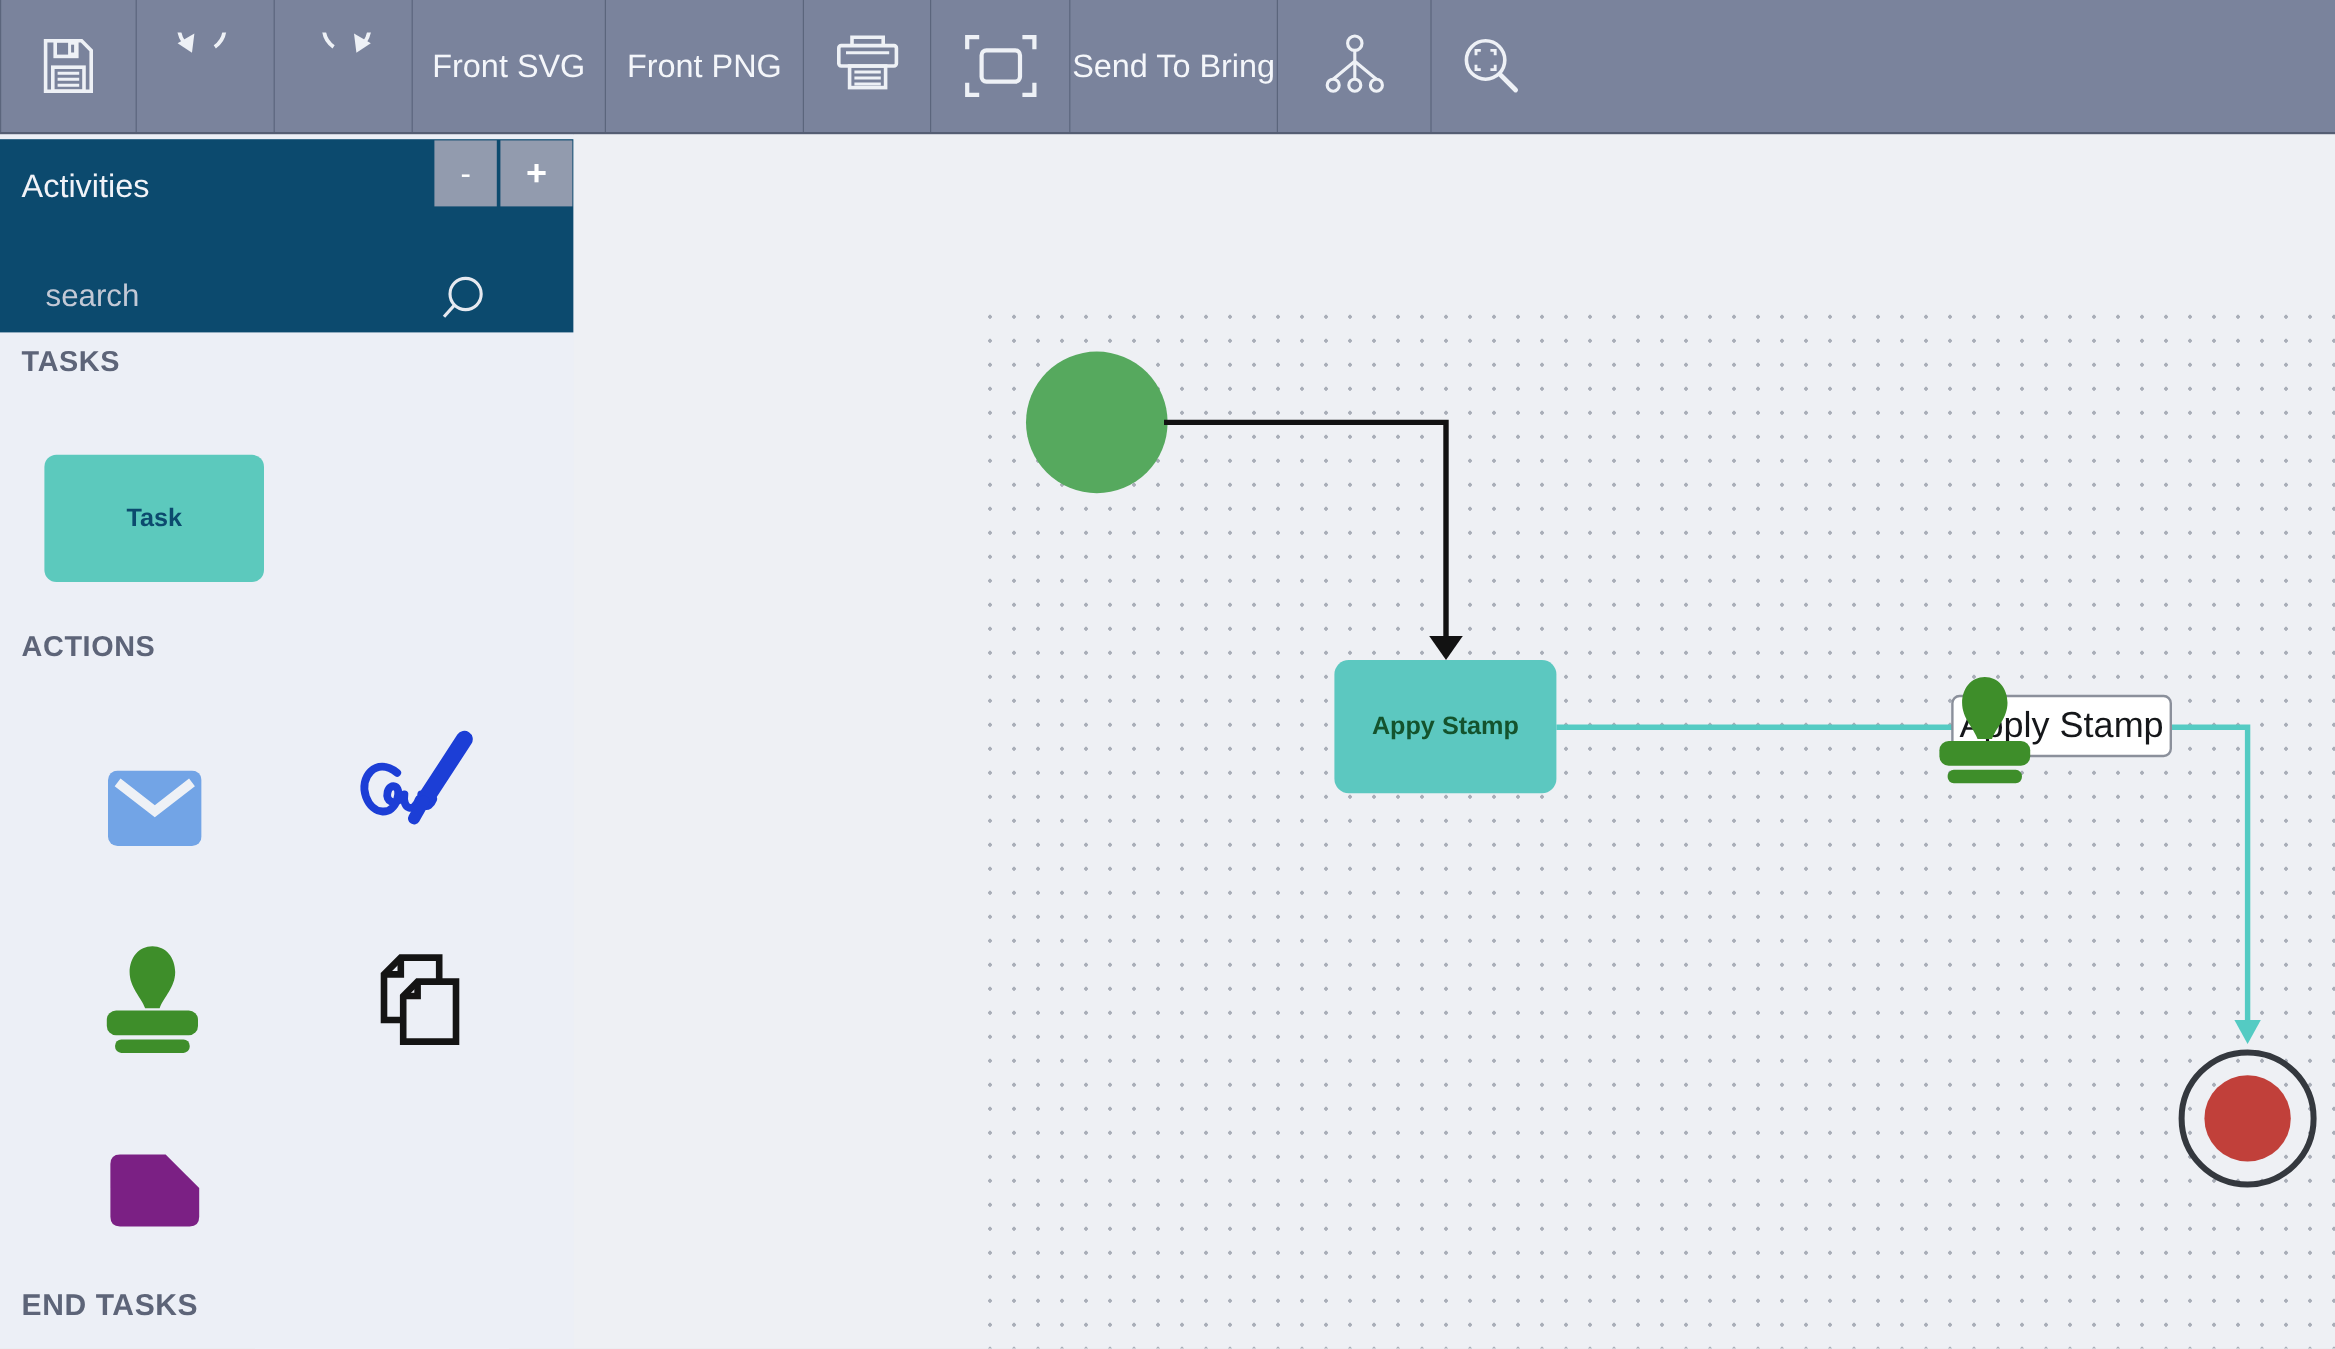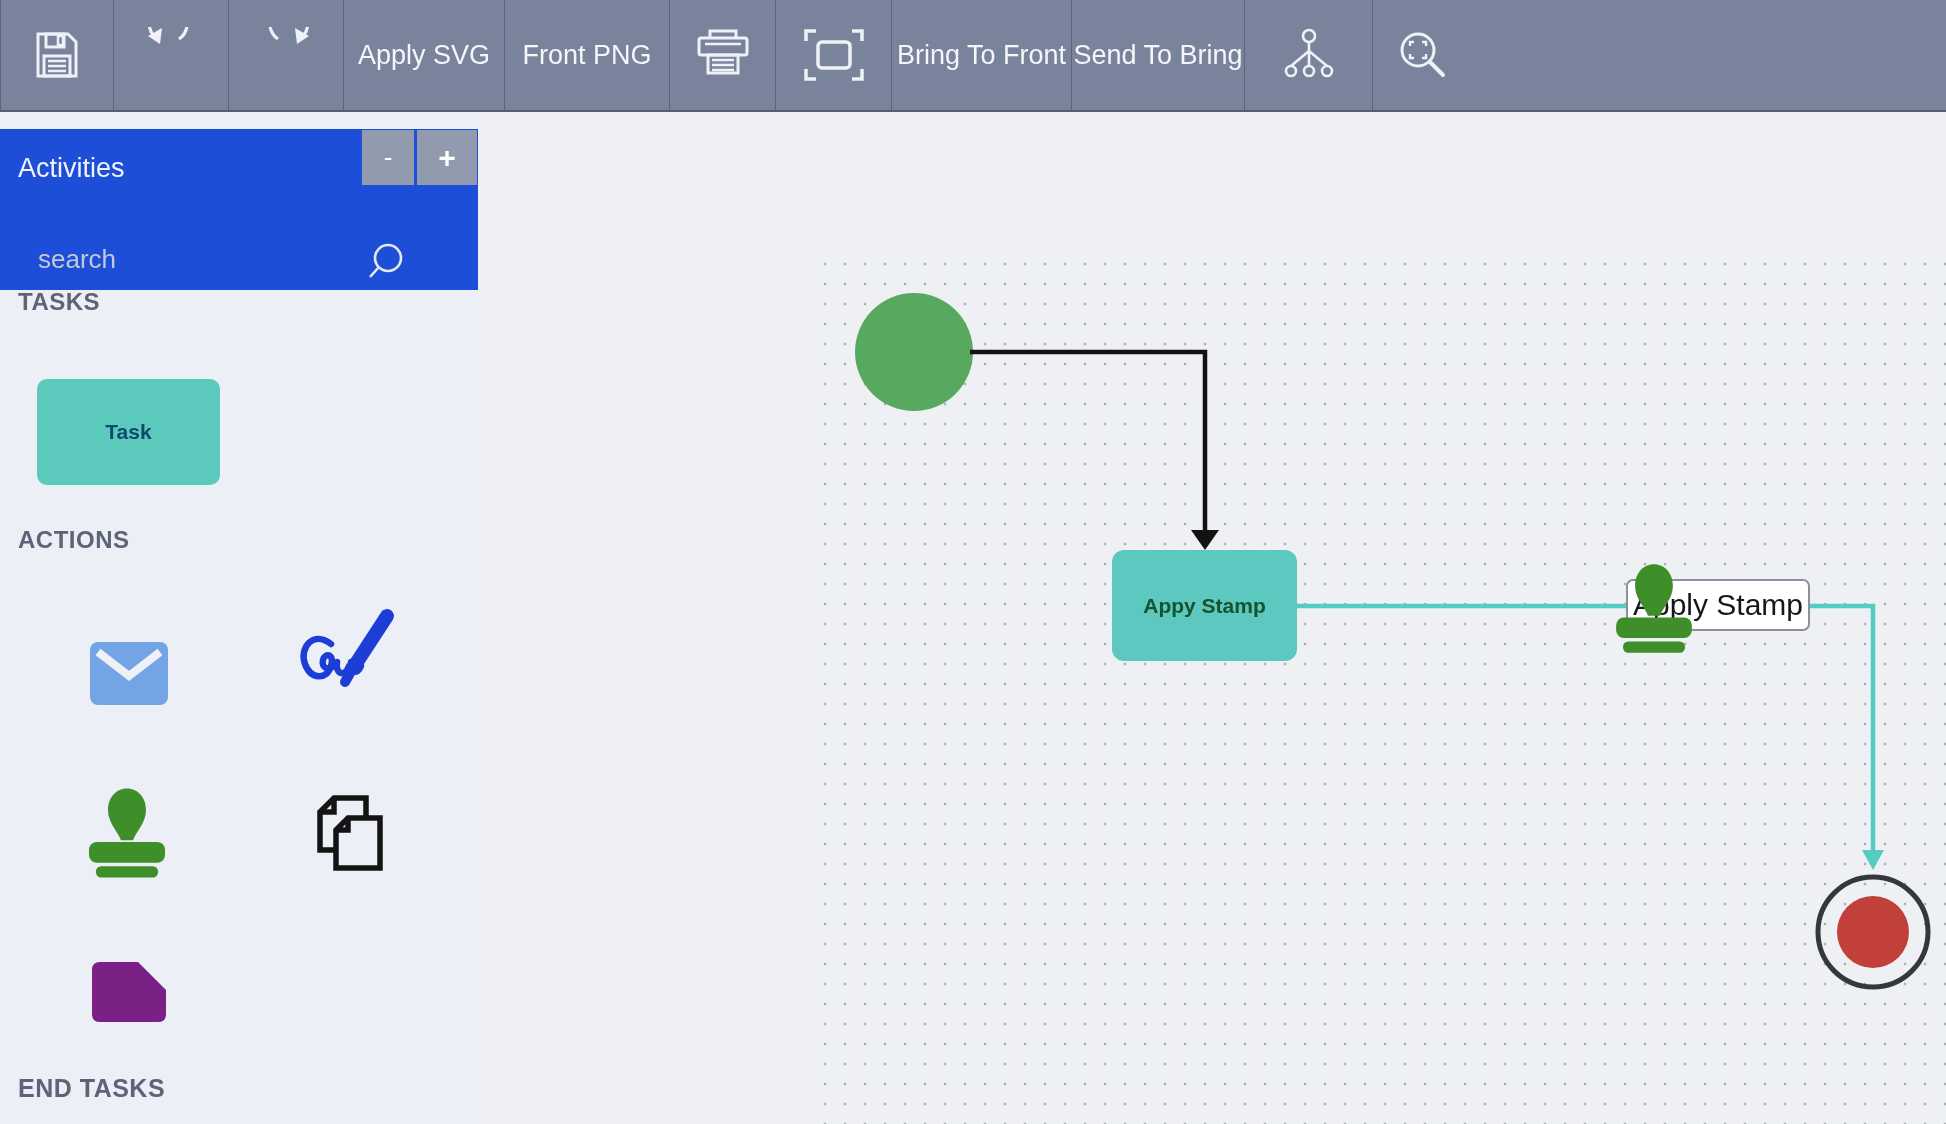--- a/index.html
+++ b/index.html
@@ -16,21 +16,21 @@
   .title-btn{width:477px;border-left:none;background:linear-gradient(#65b22e,#4d9a26);
              color:#fff;font-size:33px;font-style:italic;display:flex;align-items:center;
              justify-content:center;cursor:pointer;border-right:1px solid rgba(40,60,20,.4);}
   .w-save{width:113px;} .w-undo{width:115px;} .w-redo{width:115px;}
   .w-esvg{width:161px;} .w-epng{width:165px;} .w-print{width:106px;}
   .w-fit{width:116px;} .w-btf{width:180px;} .w-stb{width:173px;}
   .w-tree{width:128px;} .w-zoom{width:97px;}
 
   
   .sidebar{position:absolute;left:0;top:112px;width:478px;height:1012px;background:#eceff6;}
-  .sb-header{position:absolute;left:0;top:17px;width:478px;height:161px;background:#1d4ed8;}
+  .sb-header{position:absolute;left:0;top:4px;width:478px;height:161px;background:#0c4a6e;}
   .sb-title{position:absolute;left:18px;top:24px;font-size:27px;color:#f1f3f8;}
   .sb-sq{position:absolute;top:1px;height:55px;background:#929bae;border:none;color:#fff;
          display:flex;align-items:center;justify-content:center;cursor:pointer;padding:0;}
   .sb-minus{left:362px;width:52px;font-size:26px;}
   .sb-plus{left:417px;width:60px;font-size:30px;font-weight:bold;}
   .sb-search{position:absolute;left:36px;top:106px;width:330px;height:48px;background:transparent;
              border:none;outline:none;font-size:26px;color:#e8ebf2;}
   .sb-search::placeholder{color:#c3c9d6;opacity:1;}
   .sb-mag{position:absolute;left:366px;top:112px;}
   .sb-section{position:absolute;left:18px;font-size:24px;letter-spacing:.5px;color:#5d6478;font-weight:bold;}
@@ -79,42 +79,41 @@
       </svg>
     </button>
 
     <button class="tb w-redo">
       <svg width="56" height="56" viewBox="0 0 56 56">
         <path d="M 20,12 A 19,19 0 1 1 40,13" fill="none" stroke="#eef1f6" stroke-width="3.2"></path>
         <polygon points="37,1 51,9 39,17" fill="#eef1f6"></polygon>
       </svg>
     </button>
 
-    <button class="tb w-esvg">Apply SVG</button>
+    <button class="tb w-esvg">Front SVG</button>
 
     <button class="tb w-epng">Front PNG</button>
 
     <button class="tb w-print">
       <svg width="60" height="54" viewBox="0 0 60 54" fill="none" stroke="#eef1f6" stroke-width="3">
         <path d="M 17,10 V 3 H 43 V 10"></path>
         <rect x="6" y="10" width="48" height="17" rx="2"></rect>
         <path d="M 12,16 H 48" stroke-width="2.5"></path>
         <rect x="15" y="27" width="30" height="18"></rect>
         <path d="M 19,32 H 41 M 19,37 H 41 M 19,42 H 41" stroke-width="2.5"></path>
       </svg>
     </button>
 
     <button class="tb w-fit">
       <svg width="64" height="52" viewBox="0 0 64 52" fill="none" stroke="#eef1f6" stroke-width="3.5">
         <path d="M 14,2 H 4 V 12 M 50,2 H 60 V 12 M 60,40 V 50 H 50 M 4,40 V 50 H 14"></path>
         <rect x="16" y="13" width="32" height="26" rx="4"></rect>
       </svg>
     </button>
 
-    <button class="tb w-btf">Bring To Front</button>
 
     <button class="tb w-stb">Send To Bring</button>
 
     <button class="tb w-tree">
       <svg width="56" height="56" viewBox="0 0 56 56" fill="none" stroke="#eef1f6" stroke-width="2.6">
         <circle cx="28" cy="9" r="6"></circle>
         <path d="M 28,15 V 24 M 28,24 L 10,39 M 28,24 V 39 M 28,24 L 46,39"></path>
         <circle cx="10" cy="44" r="5"></circle>
         <circle cx="28" cy="44" r="5"></circle>
         <circle cx="46" cy="44" r="5"></circle>

